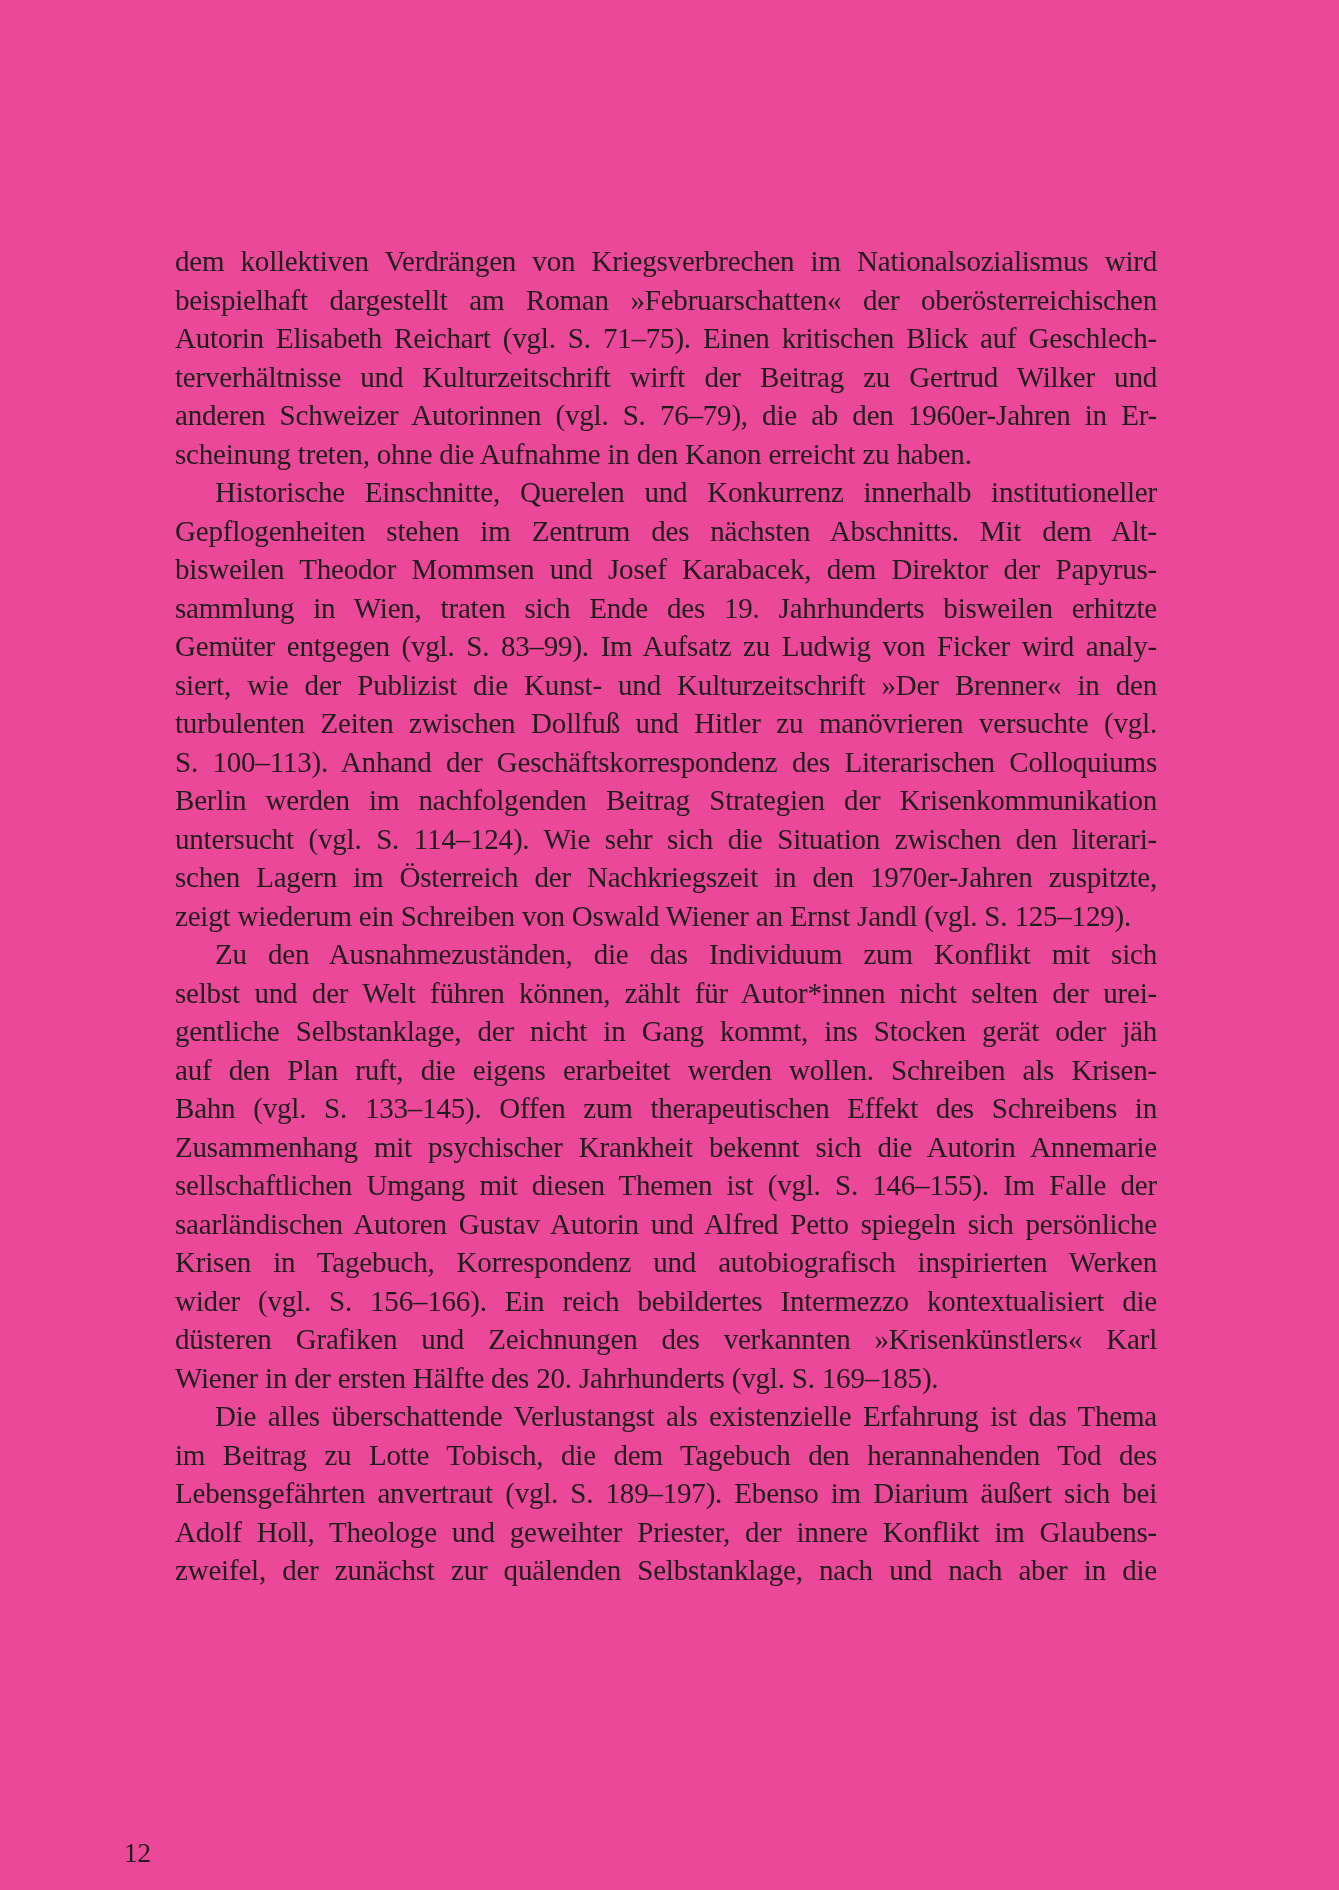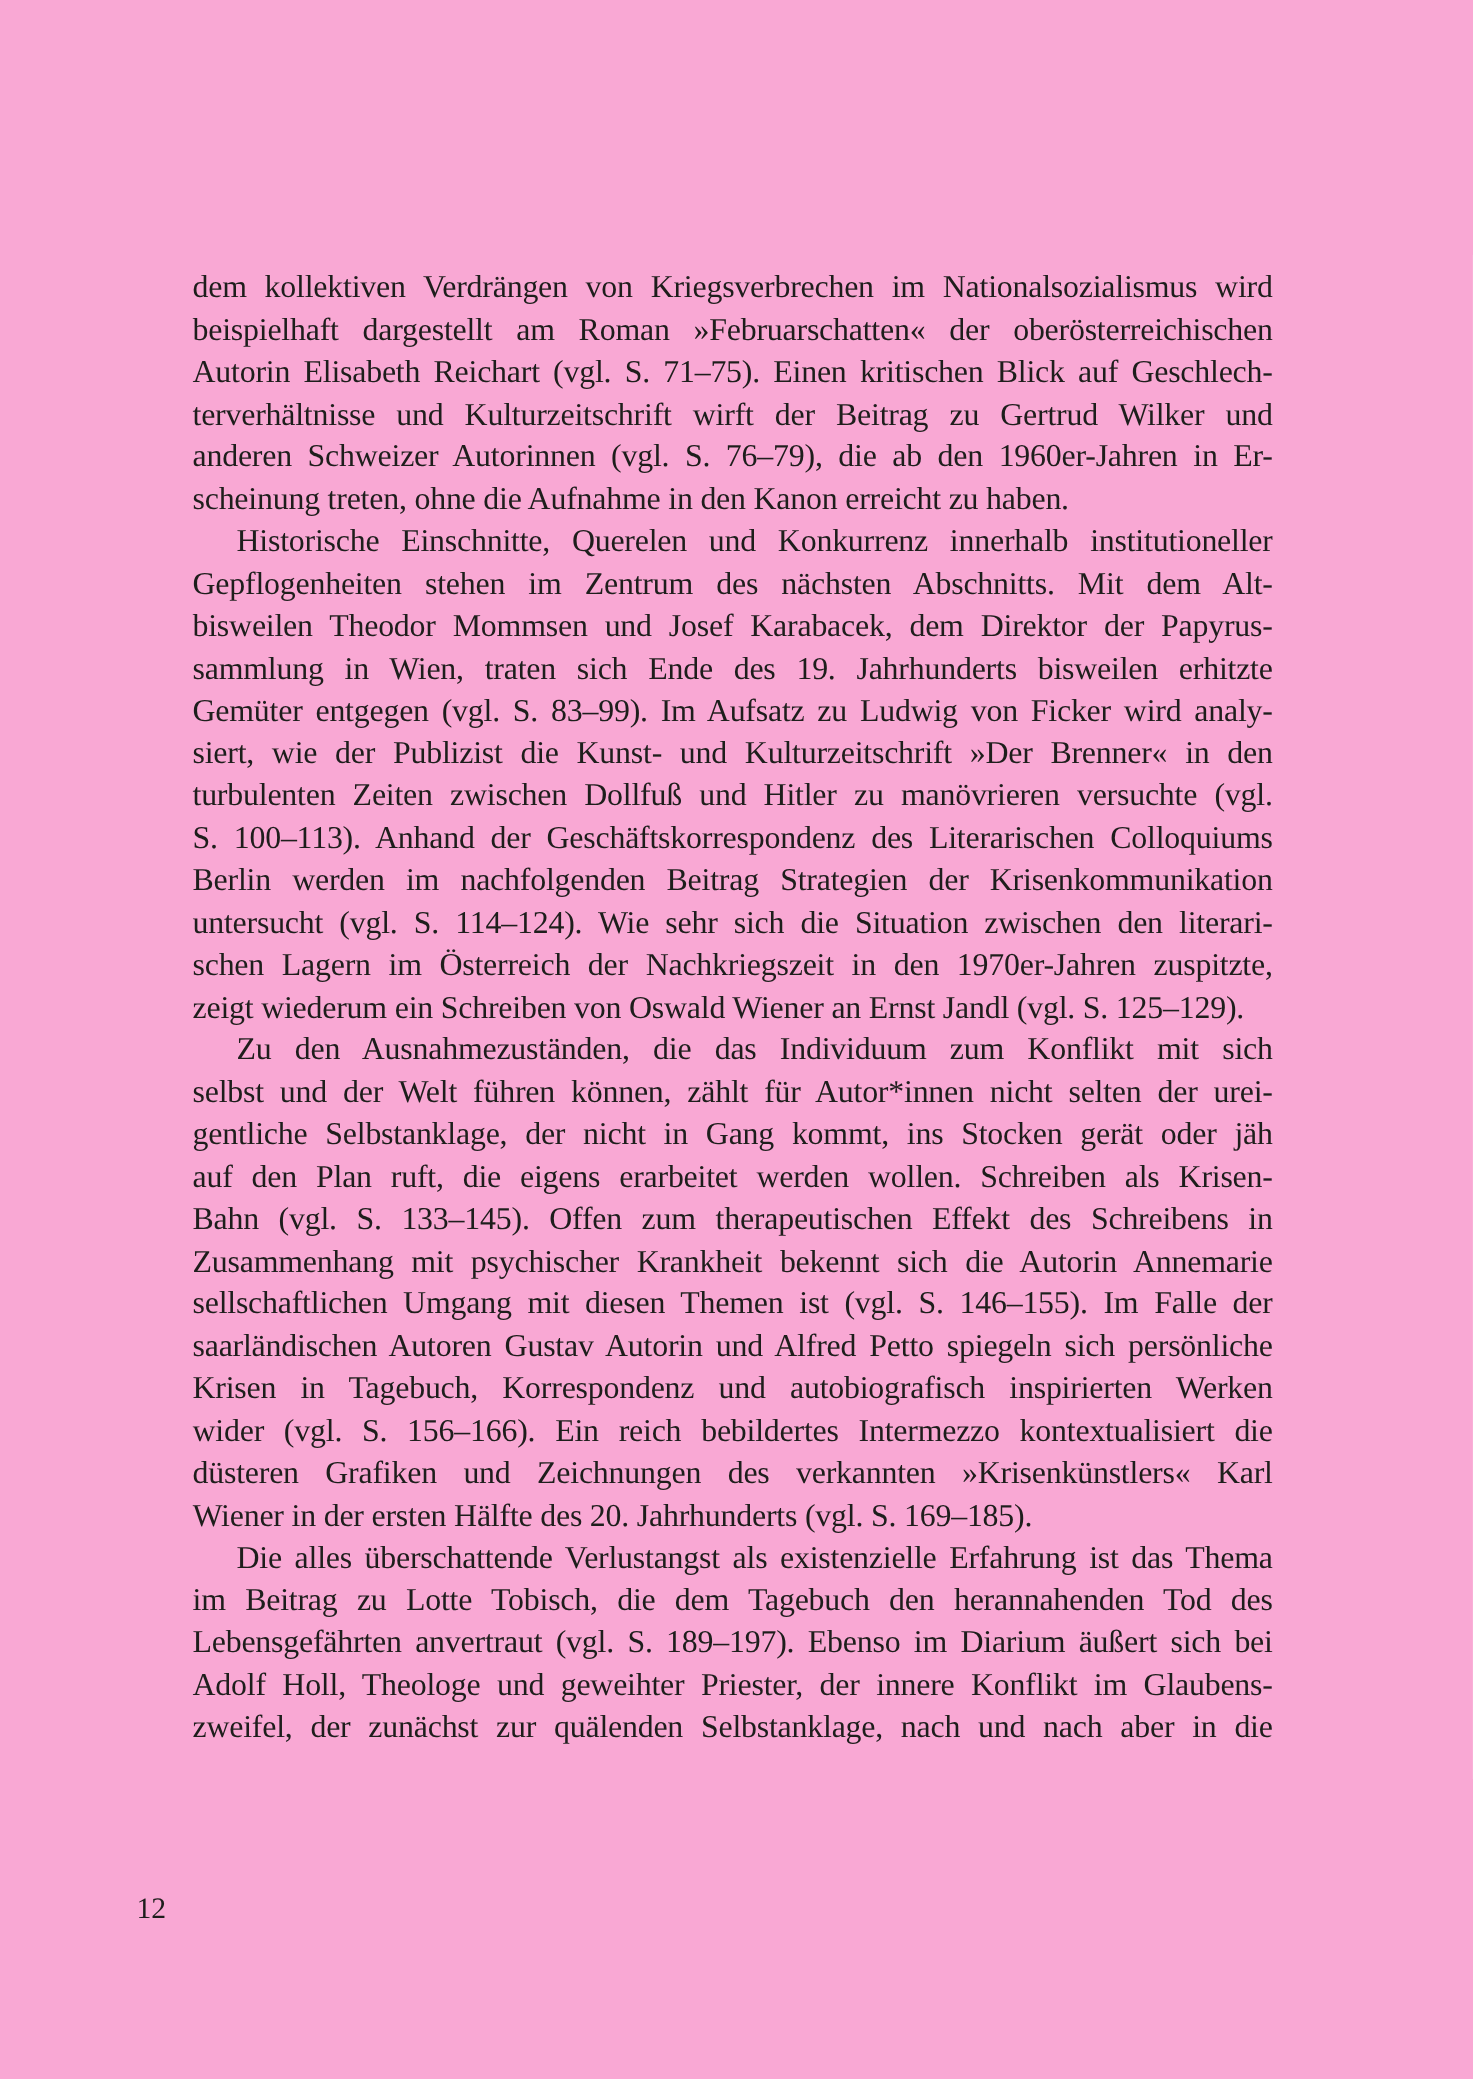--- a/index.html
+++ b/index.html
@@ -42,31 +42,31 @@
   }
   .line.para-end {
     text-align-last: left;
   }
   .line.indent {
     text-indent: 40px;
   }
   .page-number {
     position: absolute;
     left: 124px;
-    top: 1718px;
+    top: 1836px;
     font-size: 27px;
     line-height: 34px;
     color: #1e1e1c;
     font-variant-numeric: oldstyle-nums;
   }
 </style>
 </head>
 <body>
 
-<div class="page" style="background: #f9a8d4; color: rgb(30, 30, 28);">
+<div class="page" style="background: #ec4899; color: rgb(30, 30, 28);">
   <main class="text-block">
       <div class="paragraph">
         <div class="line">dem kollektiven Verdrängen von Kriegsverbrechen im Nationalsozialismus wird</div>
         <div class="line">beispielhaft dargestellt am Roman »Februarschatten« der oberösterreichischen</div>
         <div class="line">Autorin Elisabeth Reichart (vgl. S. 71–75). Einen kritischen Blick auf Geschlech-</div>
         <div class="line">terverhältnisse und Kulturzeitschrift wirft der Beitrag zu Gertrud Wilker und</div>
         <div class="line">anderen Schweizer Autorinnen (vgl. S. 76–79), die ab den 1960er-Jahren in Er-</div>
         <div class="line para-end">scheinung treten, ohne die Aufnahme in den Kanon erreicht zu haben.</div>
       </div>
       <div class="paragraph">

